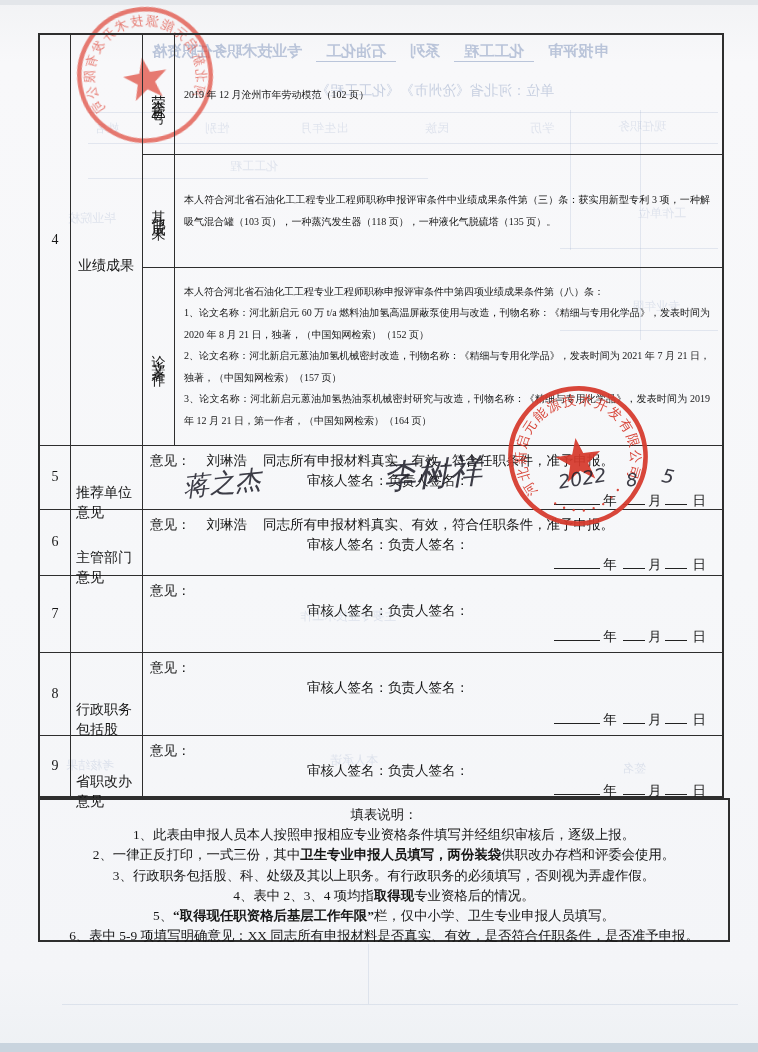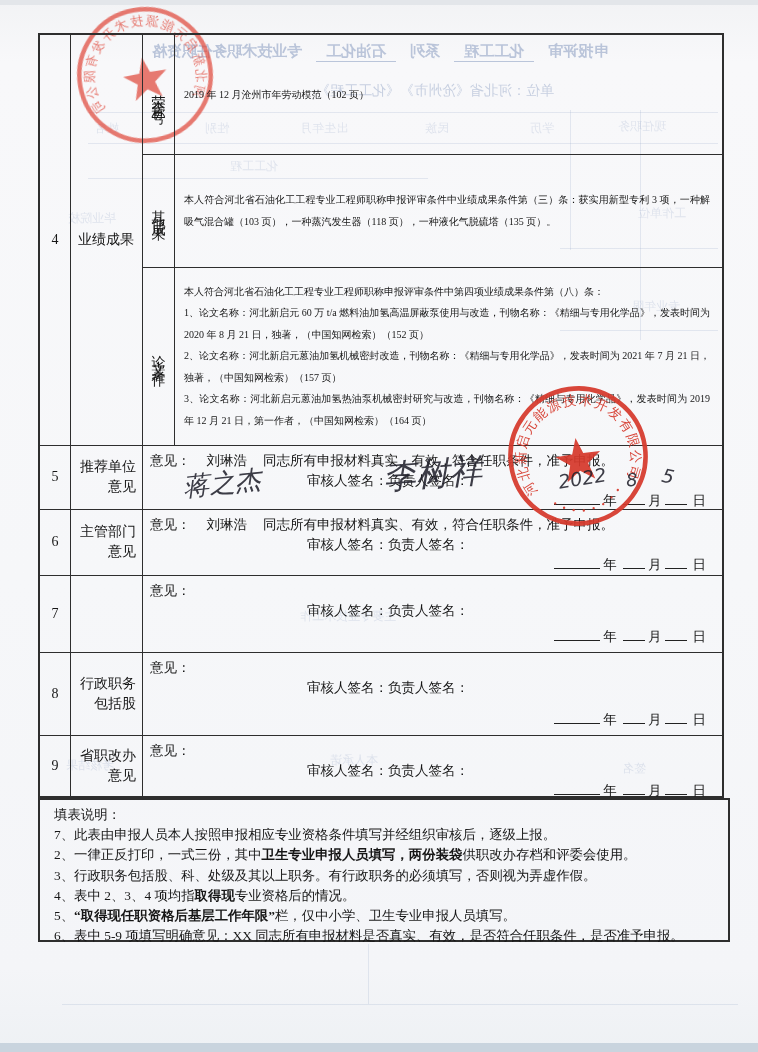--- a/index.html
+++ b/index.html
@@ -30,42 +30,42 @@
   #stamp-front{left:505px;top:383px;width:146px;height:146px;opacity:.93;transform:rotate(-8deg);z-index:40;}
   #stamp-bleed{left:74px;top:4px;width:142px;height:142px;opacity:.72;transform:scaleX(-1) rotate(10deg);filter:blur(0.6px);z-index:5;}
 
   
   #form-table{position:absolute;left:38px;top:33px;width:686px;height:765px;border:2px solid #2e2e2e;box-sizing:border-box;z-index:10;}
   .vline,.hline{position:absolute;background:#2e2e2e;}
   .vline{width:1px;}
   .hline{height:1px;}
   .cell{position:absolute;display:flex;align-items:center;justify-content:center;box-sizing:border-box;}
   .num{font-size:14px;}
-  .cat{font-size:14px;text-align:right;padding:0 6px;line-height:20px;}
+  .cat{font-size:14px;text-align:left;padding:0 6px;line-height:20px;margin-top:26px;}
   .sublabel{writing-mode:vertical-rl;letter-spacing:6px;font-size:14px;}
   .content{display:flex;flex-direction:column;justify-content:center;align-items:flex-start;
            font-size:10px;line-height:21.5px;text-align:justify;padding:6px 12px 6px 10px;}
   .content p{margin:0;}
 
   
   .op-content{position:absolute;display:flex;flex-direction:column;box-sizing:border-box;
               font-size:13.5px;line-height:20px;padding:6px 16px 5px 8px;}
   .op-name{margin:0 16px;}
   .rev-span{display:inline-block;width:238px;text-align:right;}
   .dateline{margin-top:auto;text-align:right;font-size:13.5px;}
   .blank{display:inline-block;border-bottom:1px solid #222;height:13px;vertical-align:baseline;}
   .blank.y{width:46px;margin-right:3px;}
   .blank.m{width:22px;margin:0 3px;}
   .blank.d{width:22px;margin:0 6px 0 3px;}
 
   
   #notes{position:absolute;left:38px;top:798px;width:692px;height:144px;border:2px solid #2e2e2e;
          box-sizing:border-box;padding:5px 14px;font-size:13.4px;line-height:20.2px;z-index:10;}
   #notes .b{font-weight:bold;}
-  #notes div{white-space:nowrap;}
+  #notes div{white-space:nowrap;text-align:center;}
 
   
   .hand{position:absolute;font-family:"DejaVu Sans",sans-serif;font-style:italic;color:#23232e;opacity:.88;z-index:50;white-space:nowrap;}
   #sig-reviewer{left:183px;top:466px;font-size:26px;transform:rotate(-6deg);}
   #sig-leader{left:383px;top:452px;font-size:33px;transform:rotate(-4deg);}
   #hw-year{left:558px;top:467px;font-size:19px;transform:rotate(-9deg);}
   #hw-month{left:626px;top:469px;font-size:18px;transform:rotate(-4deg);}
   #hw-day{left:662px;top:465px;font-size:19px;transform:rotate(12deg);}
 </style>
 </head>
@@ -187,21 +187,21 @@
     <div class="cell cat" style="left:30px;top:700px;width:72px;height:61px">省职改办意见</div>
     <div class="op-content" style="left:102px;top:700px;width:580px;height:61px">
       <div><span>意见：</span></div>
       <div><span class="rev-span">审核人签名：</span><span>负责人签名：</span></div>
       <div class="dateline"><span class="blank y"></span><span>年</span> <span class="blank m"></span><span>月</span><span class="blank d"></span><span>日</span></div>
     </div>
   </div>
 
   <div id="notes">
     <div>填表说明：</div>
-    <div>7、此表由申报人员本人按照申报相应专业资格条件填写并经组织审核后，逐级上报。</div>
+    <div>1、此表由申报人员本人按照申报相应专业资格条件填写并经组织审核后，逐级上报。</div>
     <div><span>2、一律正反打印，一式三份，其中</span><span class="b">卫生专业申报人员填写，两份装袋</span><span>供职改办存档和评委会使用。</span></div>
     <div>3、行政职务包括股、科、处级及其以上职务。有行政职务的必须填写，否则视为弄虚作假。</div>
     <div><span>4、表中 2、3、4 项均指</span><span class="b">取得现</span><span>专业资格后的情况。</span></div>
     <div><span>5、</span><span class="b">“取得现任职资格后基层工作年限”</span><span>栏，仅中小学、卫生专业申报人员填写。</span></div>
     <div>6、表中 5-9 项填写明确意见：XX 同志所有申报材料是否真实、有效，是否符合任职条件，是否准予申报。</div>
   </div>
 
   <div class="stamp" id="stamp-front">
     <svg viewBox="0 0 160 160" width="146" height="146">
       <circle cx="80" cy="80" r="74" fill="none" stroke="#d6392c" stroke-width="5"></circle>

